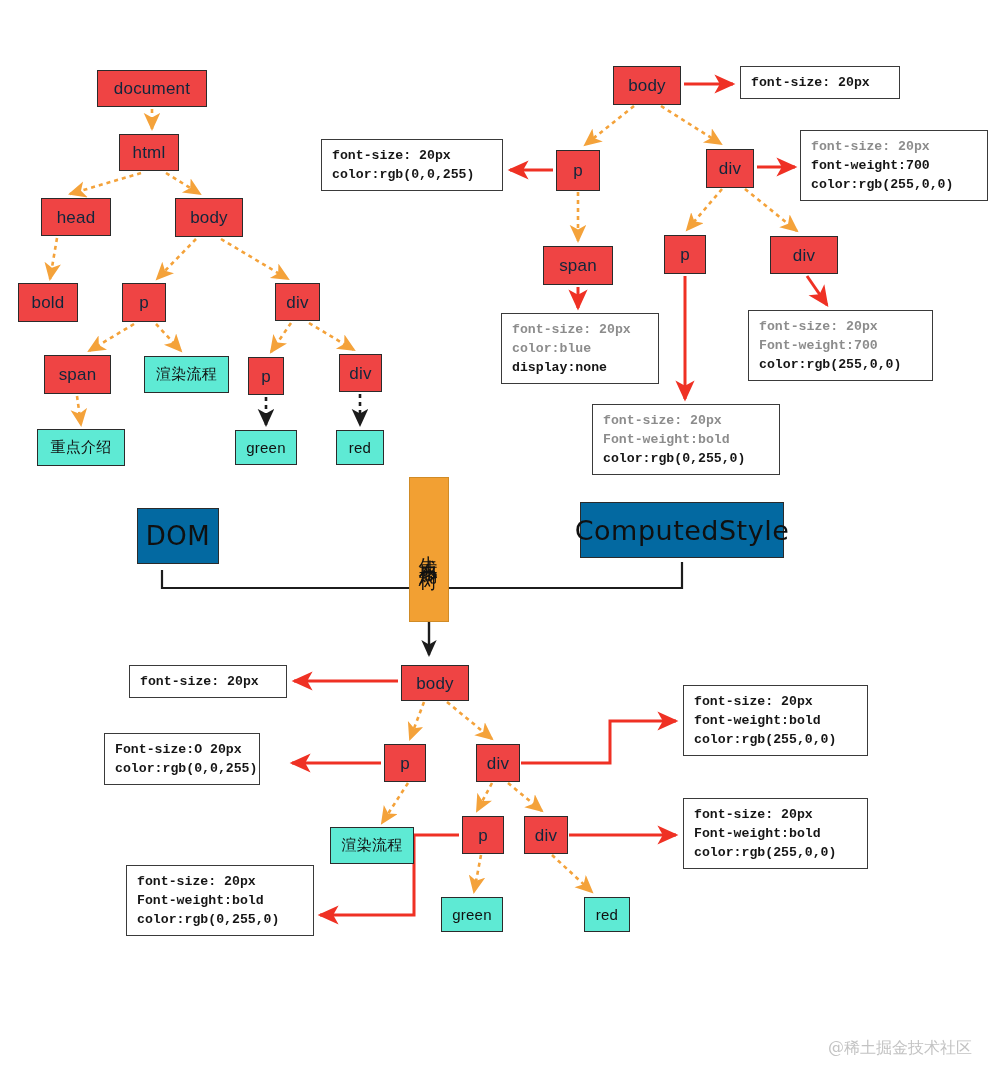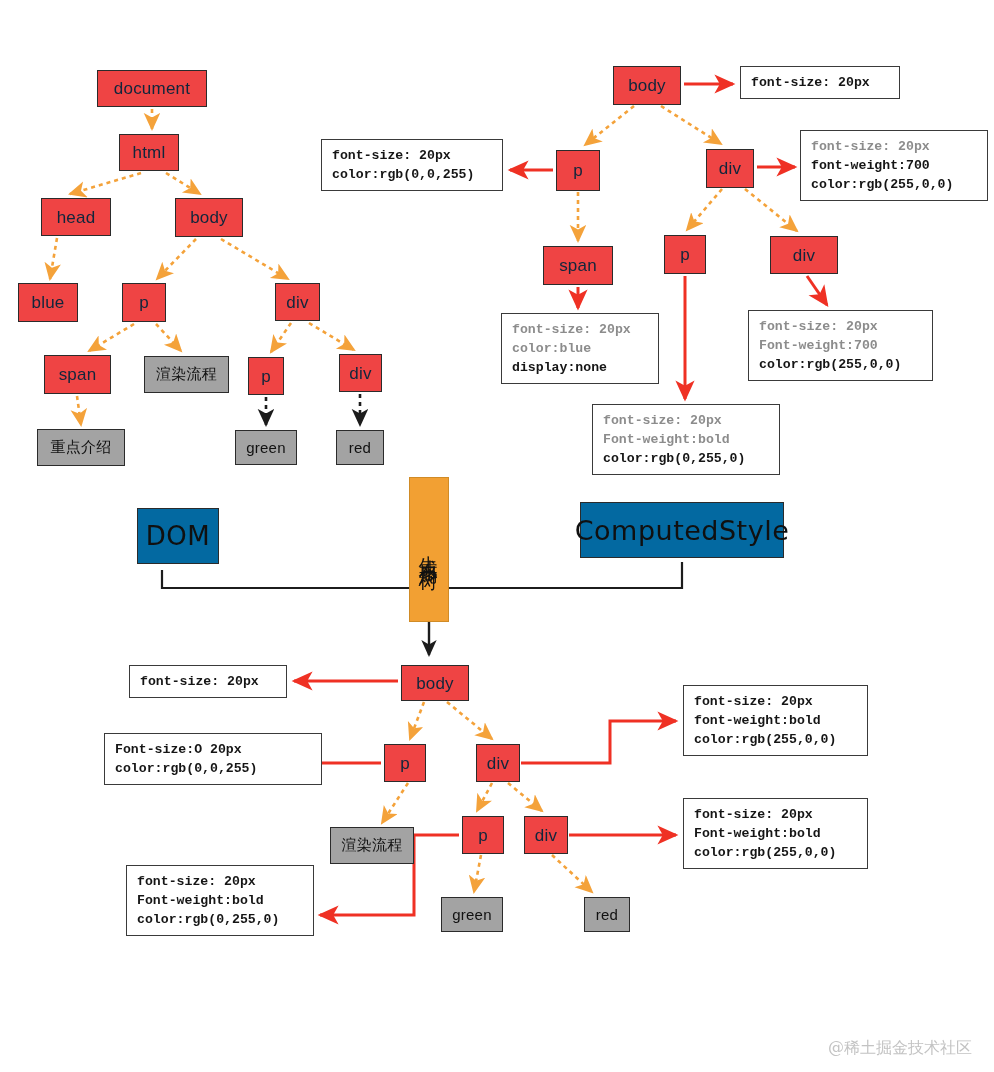--- a/index.html
+++ b/index.html
@@ -37,21 +37,21 @@
     line-height: 1;
     letter-spacing: 0.2px;
     white-space: nowrap;
     z-index: 3;
   }
   .node.el {
     background: #ef4444;
     color: #10263c;
   }
   .node.txt {
-    background: #a3a3a3;
+    background: #5eead4;
     color: #111111;
   }
   .node.cn {
     font-family: "DejaVu Sans", sans-serif;
     font-size: 15px;
   }
   .callout {
     position: absolute;
     box-sizing: border-box;
     border: 1.6px solid #3a3a3a;
@@ -192,21 +192,21 @@
       <path d="M521,763 L610,763 L610,721 L676,721"></path>
       <path d="M569,835 L676,835"></path>
       <path d="M459,835 L414,835 L414,915 L320,915"></path>
     </g>
   </svg>
 
   <div class="node el" style="left:97px;top:70px;width:110px;height:37px;">document</div>
   <div class="node el" style="left:119px;top:134px;width:60px;height:37px;">html</div>
   <div class="node el" style="left:41px;top:198px;width:70px;height:38px;">head</div>
   <div class="node el" style="left:175px;top:198px;width:68px;height:39px;">body</div>
-  <div class="node el" style="left:18px;top:283px;width:60px;height:39px;">blue</div>
+  <div class="node el" style="left:18px;top:283px;width:60px;height:39px;">bold</div>
   <div class="node el" style="left:122px;top:283px;width:44px;height:39px;">p</div>
   <div class="node el" style="left:275px;top:283px;width:45px;height:38px;">div</div>
   <div class="node el" style="left:44px;top:355px;width:67px;height:39px;">span</div>
   <div class="node txt cn" style="left:144px;top:356px;width:85px;height:37px;">渲染流程</div>
   <div class="node el" style="left:248px;top:357px;width:36px;height:38px;">p</div>
   <div class="node el" style="left:339px;top:354px;width:43px;height:38px;">div</div>
   <div class="node txt cn" style="left:37px;top:429px;width:88px;height:37px;">重点介绍</div>
   <div class="node txt" style="left:235px;top:430px;width:62px;height:35px;font-size:15px;">green</div>
   <div class="node txt" style="left:336px;top:430px;width:48px;height:35px;font-size:15px;">red</div>
 
@@ -254,21 +254,21 @@
   <div class="node el" style="left:476px;top:744px;width:44px;height:38px;">div</div>
   <div class="node txt cn" style="left:330px;top:827px;width:84px;height:37px;">渲染流程</div>
   <div class="node el" style="left:462px;top:816px;width:42px;height:38px;">p</div>
   <div class="node el" style="left:524px;top:816px;width:44px;height:38px;">div</div>
   <div class="node txt" style="left:441px;top:897px;width:62px;height:35px;font-size:15px;">green</div>
   <div class="node txt" style="left:584px;top:897px;width:46px;height:35px;font-size:15px;">red</div>
 
   <div class="callout" style="left:129px;top:665px;width:158px;">
     <span class="ln">font-size: 20px</span>
   </div>
-  <div class="callout" style="left:104px;top:733px;width:218px;">
+  <div class="callout" style="left:104px;top:733px;width:156px;">
     <span class="ln">Font-size:O 20px</span>
     <span class="ln">color:rgb(0,0,255)</span>
   </div>
   <div class="callout" style="left:683px;top:685px;width:185px;">
     <span class="ln">font-size: 20px</span>
     <span class="ln">font-weight:bold</span>
     <span class="ln">color:rgb(255,0,0)</span>
   </div>
   <div class="callout" style="left:683px;top:798px;width:185px;">
     <span class="ln">font-size: 20px</span>

